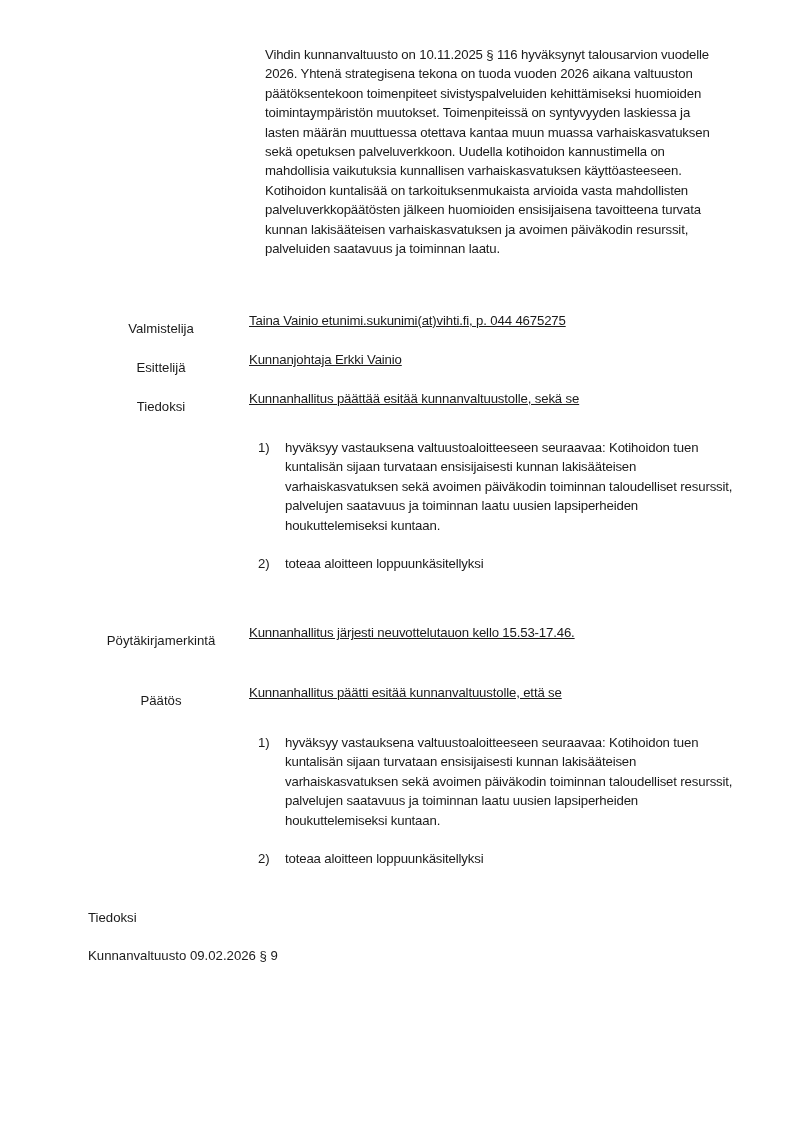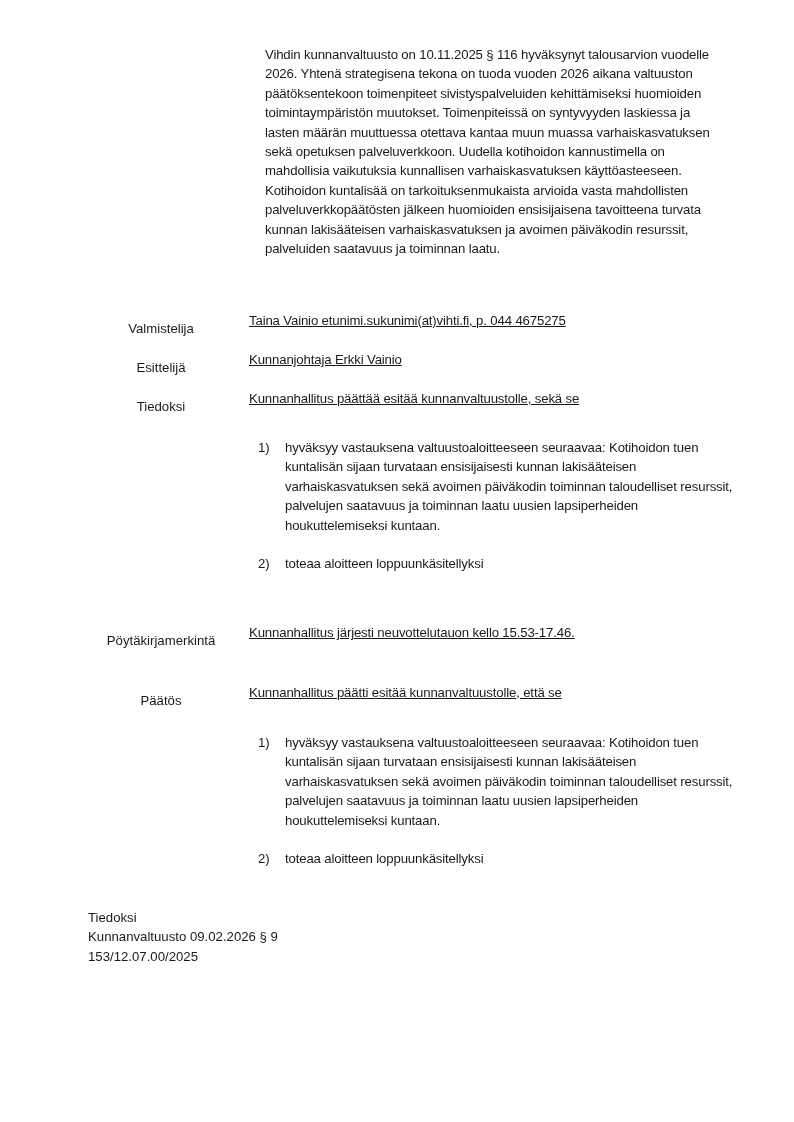--- a/index.html
+++ b/index.html
@@ -77,17 +77,16 @@
       <span>hyväksyy vastauksena valtuustoaloitteeseen seuraavaa: Kotihoidon tuen kuntalisän sijaan turvataan ensisijaisesti kunnan lakisääteisen varhaiskasvatuksen sekä avoimen päiväkodin toiminnan taloudelliset resurssit, palvelujen saatavuus ja toiminnan laatu uusien lapsiperheiden houkuttelemiseksi kuntaan.</span>
     </li>
     <li>
       <span class="num">2)</span>
       <span>toteaa aloitteen loppuunkäsitellyksi</span>
     </li>
   </ol>
 
   <div class="footer" style="top:908px;">
     <div>Tiedoksi</div>
-    <div style="">Kunnanvaltuusto  09.02.2026 § 9</div>
-    <div>153/12.07.00/2025</div>
+    <div style="margin-top:19px;">Kunnanvaltuusto  09.02.2026 § 9</div>
   </div>
 
 </div>
 
 </body></html>

